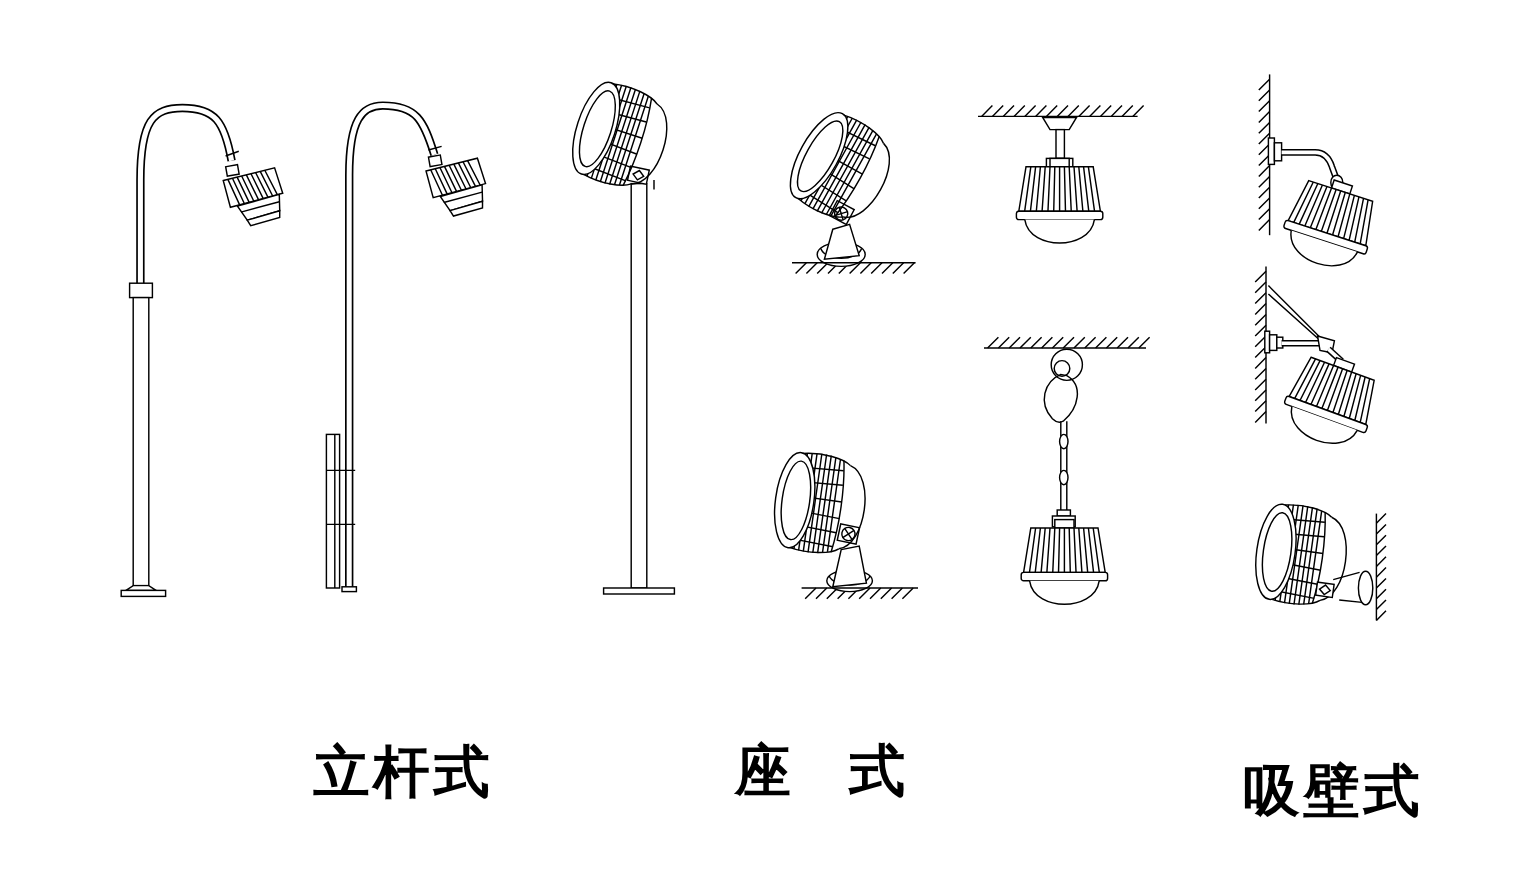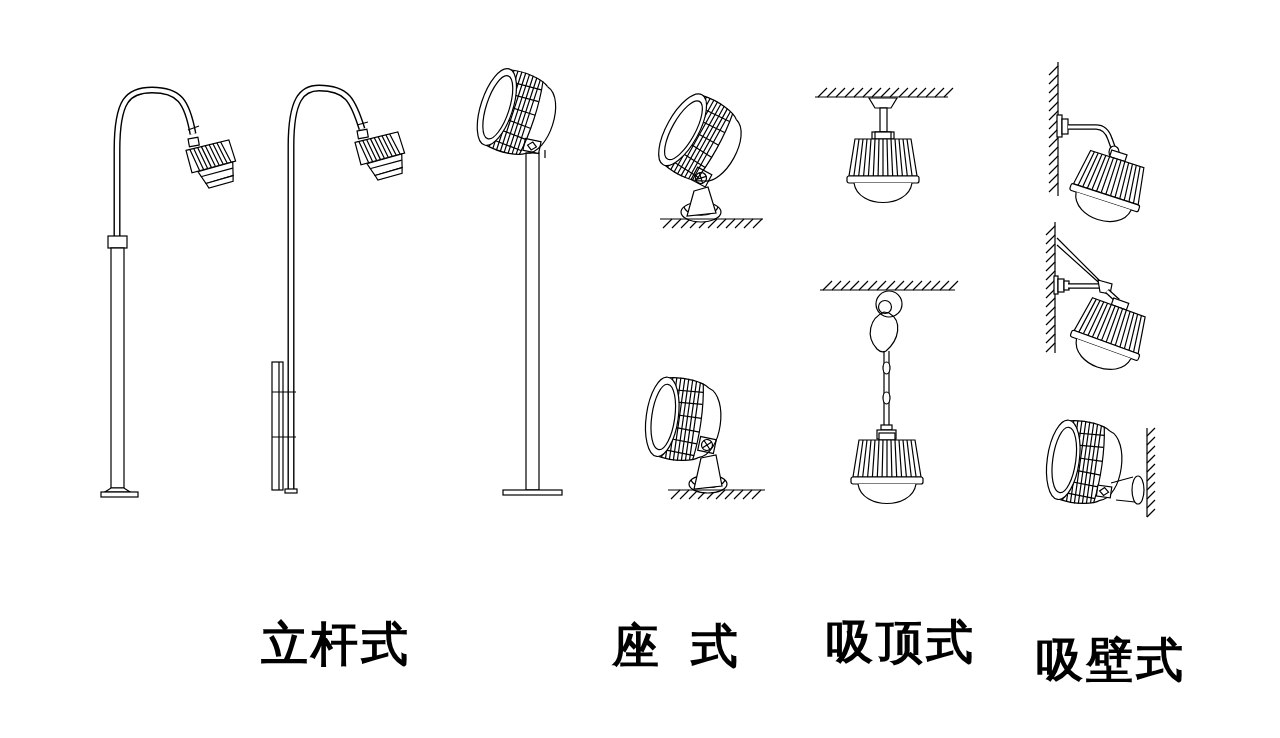--- a/index.html
+++ b/index.html
@@ -171,16 +171,15 @@
       <path class="ln" d="M1104 487.5l4.5 4-4.5 4-4.5-4Z"></path>
     </g>
     <path class="ln" d="M1111 483 L1133 477 M1116 500 L1135 502"></path>
     <ellipse class="wf" cx="1138" cy="490" rx="6" ry="14"></ellipse>
     <path class="ln" d="M1147 436l8 -8M1147 445l8 -8M1147 454l8 -8M1147 463l8 -8M1147 472l8 -8M1147 481l8 -8M1147 490l8 -8M1147 499l8 -8M1147 508l8 -8M1147 517l8 -8"></path>
     <path class="ln" d="M1147 428 L1147 517"></path>
   </g>
 </svg>
 
   <div class="lbl" style="left:249px;top:621px;margin-left:12px;">立杆式</div>
-  <div class="lbl sp" style="left:612px;top:623px;">座 式</div>
-  <div class="lbl" style="left:826px;top:619px;">吸顶式</div>
+  <div class="lbl sp" style="left:612px;top:623px;font-family:Liberation Mono, monospace;">座 式</div>
   <div class="lbl" style="left:1036px;top:621px;margin-top:16px;">吸壁式</div>
 </div>
 
 </body></html>

